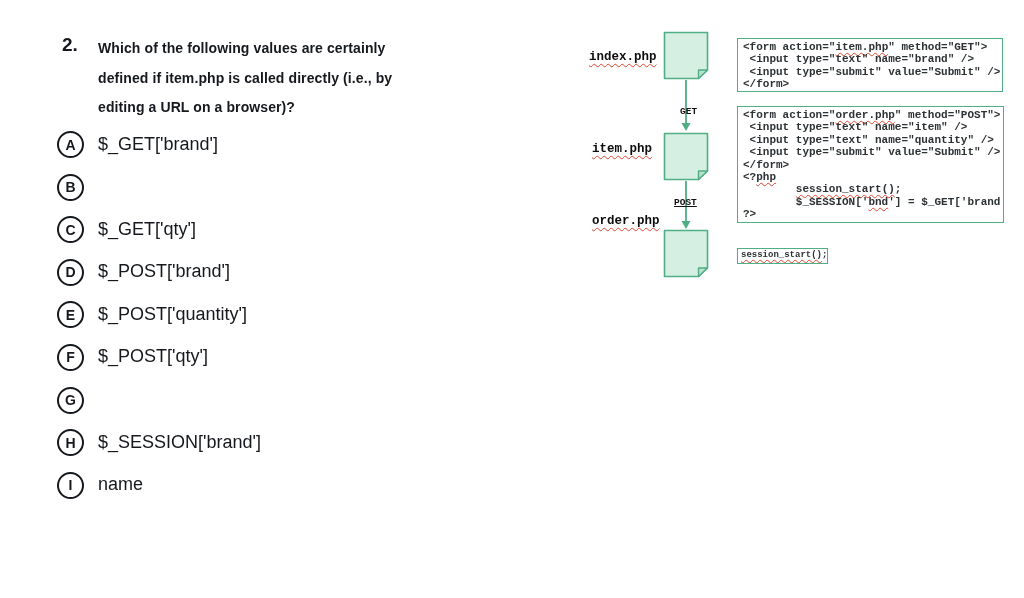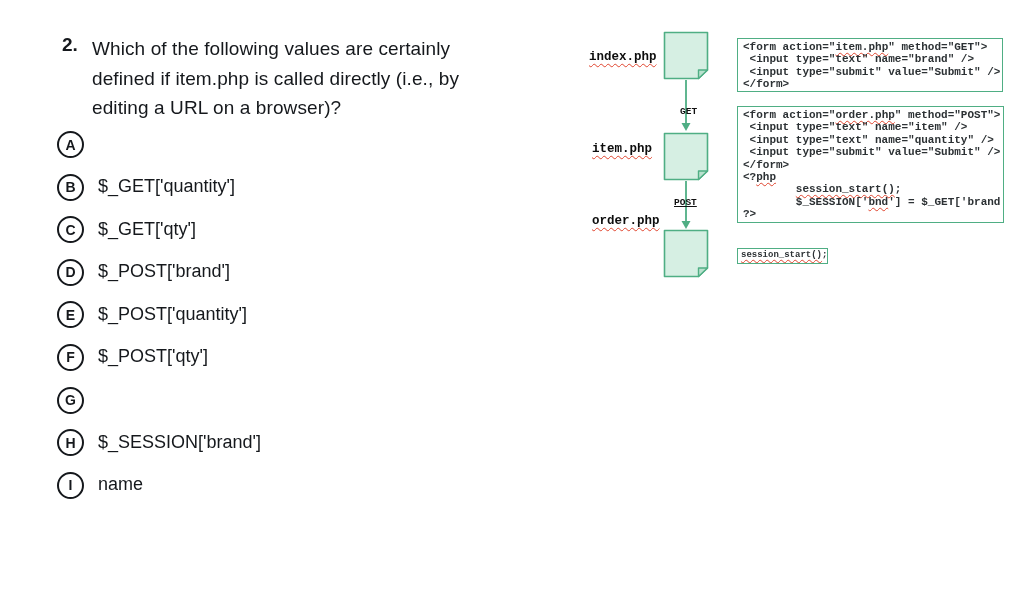--- a/index.html
+++ b/index.html
@@ -6,22 +6,22 @@
     --doc-fill:#d6efe3; --doc-border:#4fae84; --doc-fold:#b9e1ce;
     --arrow:#4fae84; --squiggle:#e0452f; --code-text:#2c3134; --text:#15181c;
   }
   *{margin:0;padding:0;box-sizing:border-box;}
   html,body{width:1024px;height:598px;background:#ffffff;overflow:hidden;
     font-family:"Liberation Sans",sans-serif;color:var(--text);}
   .abs{position:absolute;}
 
   
   .qnum{left:62px;top:34px;font-size:19px;font-weight:700;}
-  .qtext{left:92px;top:34px;width:450px;font-size:19px;line-height:29.5px;
-    white-space:pre-line;letter-spacing:.1px;}
+  .qtext{left:98px;top:34px;width:450px;font-size:14px;line-height:29.5px;
+    white-space:pre-line;letter-spacing:.1px;font-weight:bold;}
   .options{left:57px;top:131px;display:flex;flex-direction:column;}
   .option{display:flex;align-items:center;gap:14px;height:27px;margin-bottom:15.6px;cursor:pointer;}
   .bubble{width:27px;height:27px;border:2px solid var(--text);border-radius:50%;
     display:flex;align-items:center;justify-content:center;
     font-size:14px;font-weight:700;flex:0 0 27px;}
   .opt-text{font-size:18px;padding-bottom:1px;}
 
   
   .file-label{font-family:"Liberation Mono",monospace;font-weight:700;
     font-size:12.5px;color:#0d0d0d;}
@@ -41,24 +41,24 @@
 <body>
 
 <span class="abs qnum">2.</span>
 <div class="abs qtext">Which of the following values are certainly
 defined if item.php is called directly (i.e., by
 editing a URL on a browser)?</div>
 
 <div class="abs options">
   <div class="option">
     <span class="bubble">A</span>
+    <span class="opt-text">$_GET['brand']</span>
   </div>
   <div class="option">
     <span class="bubble">B</span>
-    <span class="opt-text">$_GET['quantity']</span>
   </div>
   <div class="option">
     <span class="bubble">C</span>
     <span class="opt-text">$_GET['qty']</span>
   </div>
   <div class="option">
     <span class="bubble">D</span>
     <span class="opt-text">$_POST['brand']</span>
   </div>
   <div class="option">

